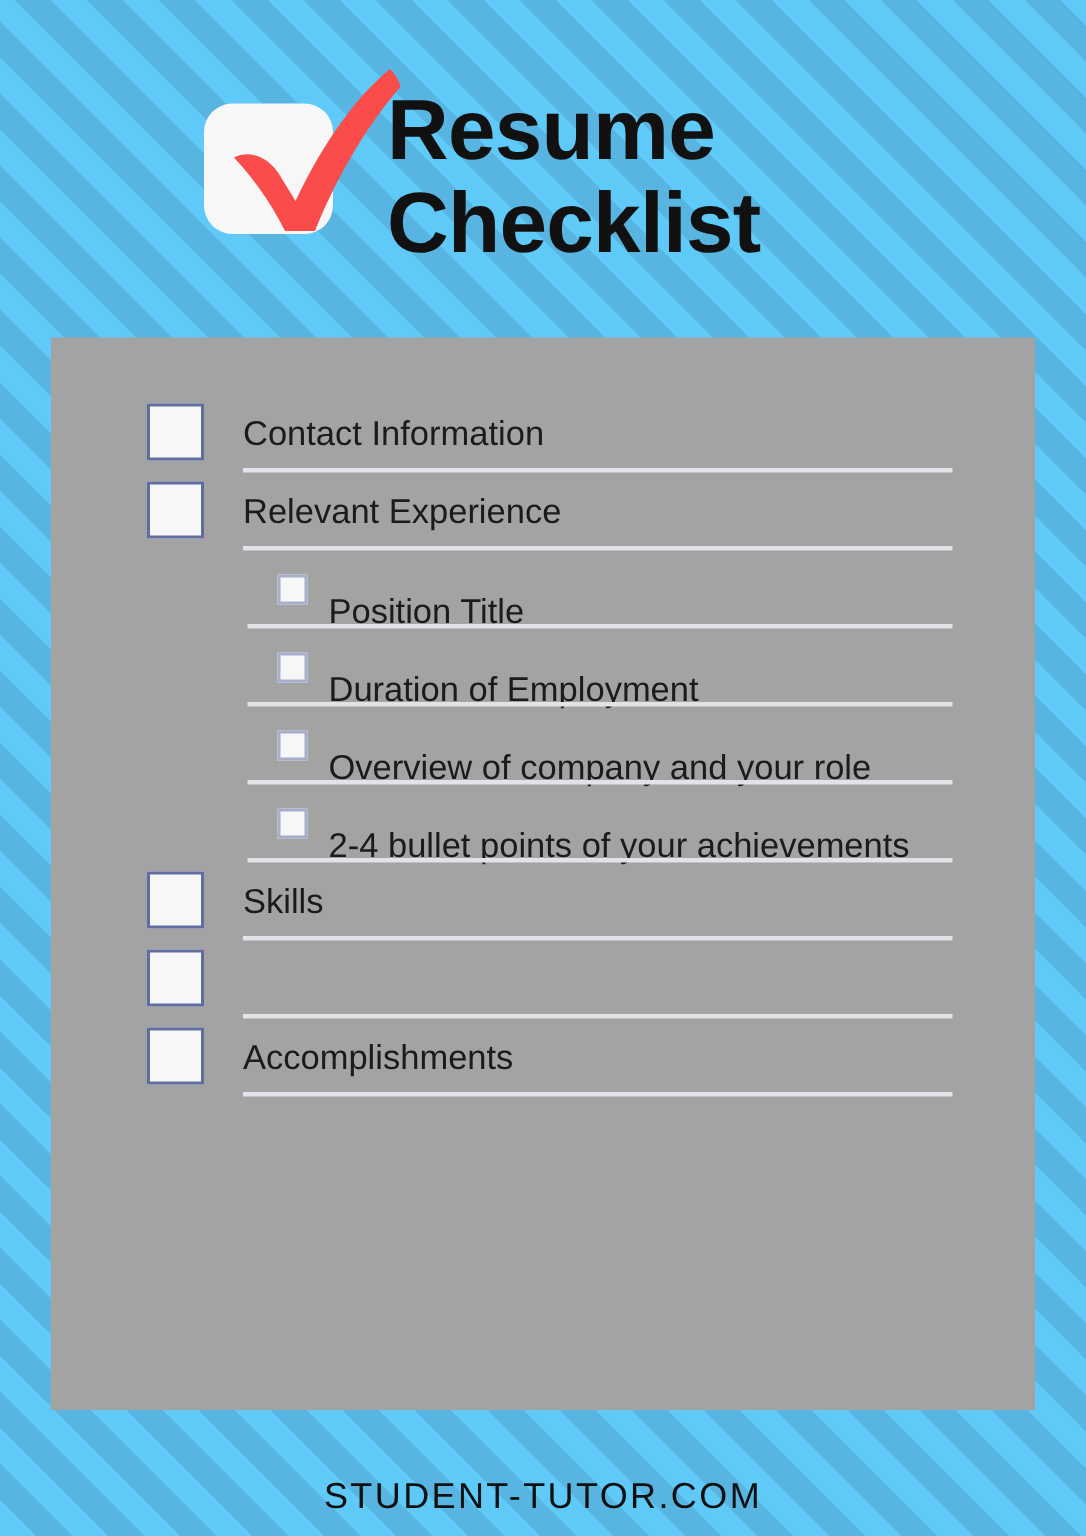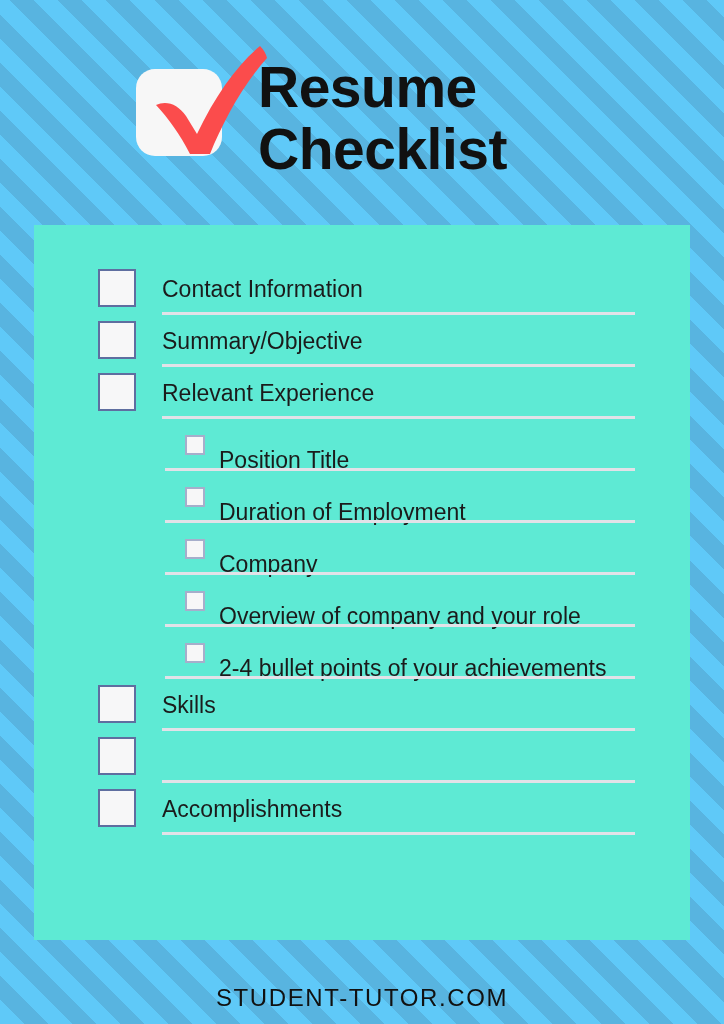--- a/index.html
+++ b/index.html
@@ -80,21 +80,21 @@
     white-space: nowrap;
   }
 
   
   .card {
     position: absolute;
     left: 34px;
     top: 225px;
     width: 656px;
     height: 715px;
-    background: #5eead4;
+    background: #a3a3a3;
   }
 
   .list {
     position: absolute;
     left: 0;
     top: 38px;
     width: 656px;
   }
 
   
@@ -206,41 +206,31 @@
 
   <div class="card">
     <div class="list" id="checklist-list">
         <div class="row lvl1">
           <div class="box"></div>
           <div class="label">Contact Information</div>
           <div class="divider"></div>
         </div>
         <div class="row lvl1">
           <div class="box"></div>
-          <div class="label">Summary/Objective</div>
-          <div class="divider"></div>
-        </div>
-        <div class="row lvl1">
-          <div class="box"></div>
           <div class="label">Relevant Experience</div>
           <div class="divider"></div>
         </div>
         <div class="row lvl2">
           <div class="box"></div>
           <div class="label">Position Title</div>
           <div class="divider"></div>
         </div>
         <div class="row lvl2">
           <div class="box"></div>
           <div class="label">Duration of Employment</div>
-          <div class="divider"></div>
-        </div>
-        <div class="row lvl2">
-          <div class="box"></div>
-          <div class="label">Company</div>
           <div class="divider"></div>
         </div>
         <div class="row lvl2">
           <div class="box"></div>
           <div class="label">Overview of company and your role</div>
           <div class="divider"></div>
         </div>
         <div class="row lvl2">
           <div class="box"></div>
           <div class="label">2-4 bullet points of your achievements</div>

